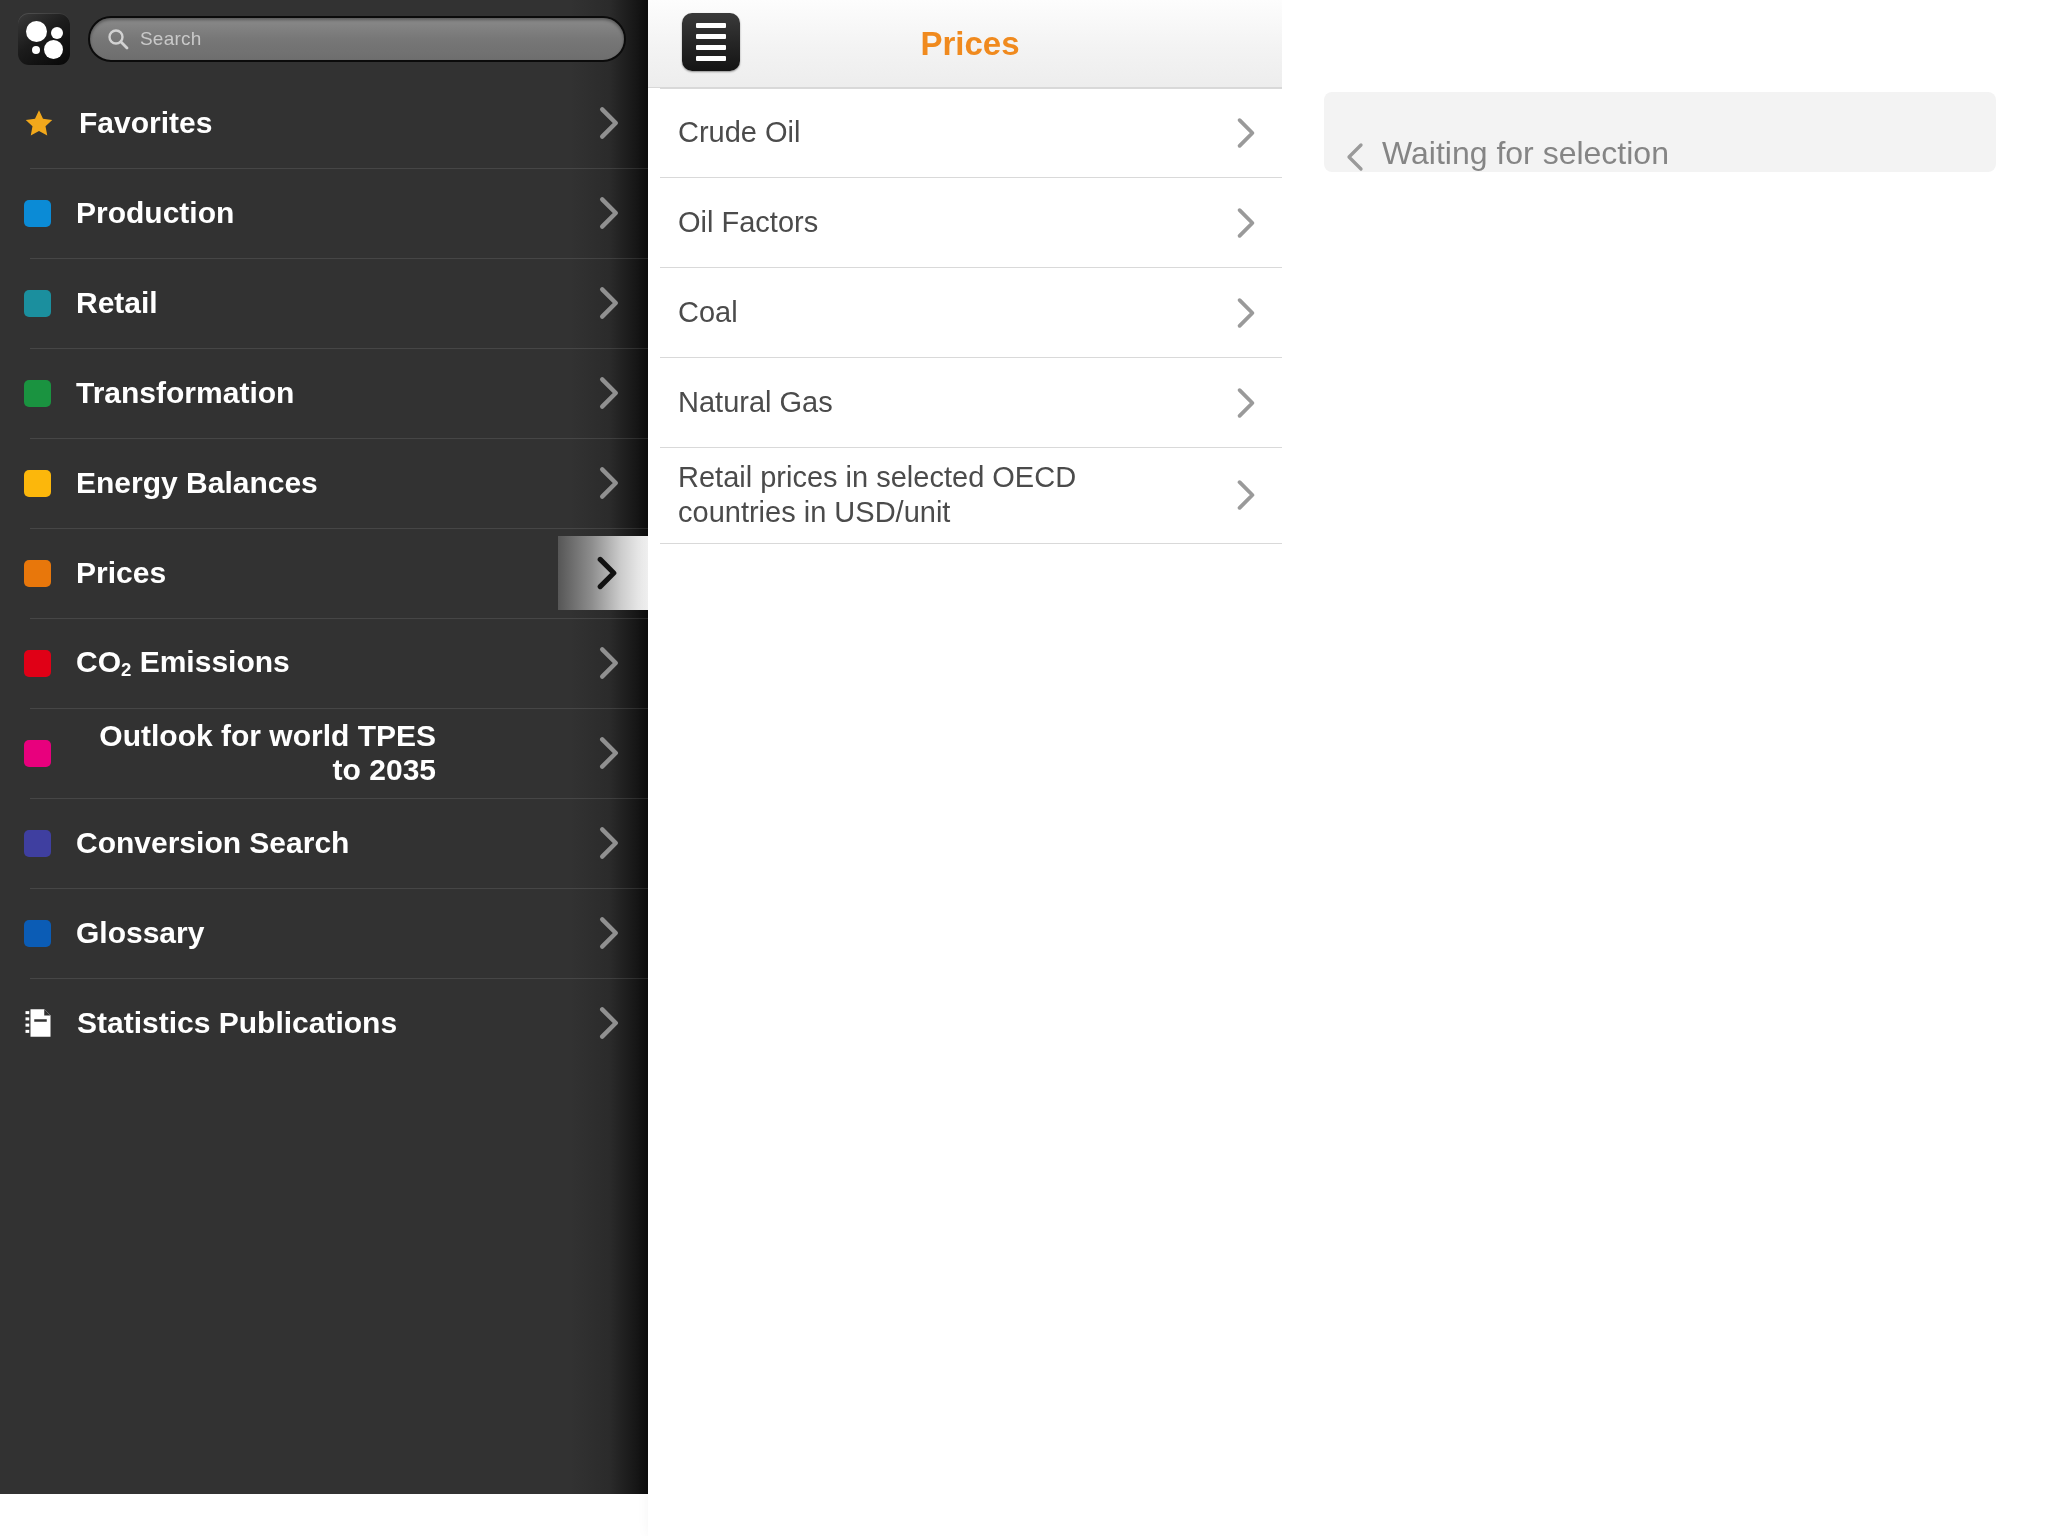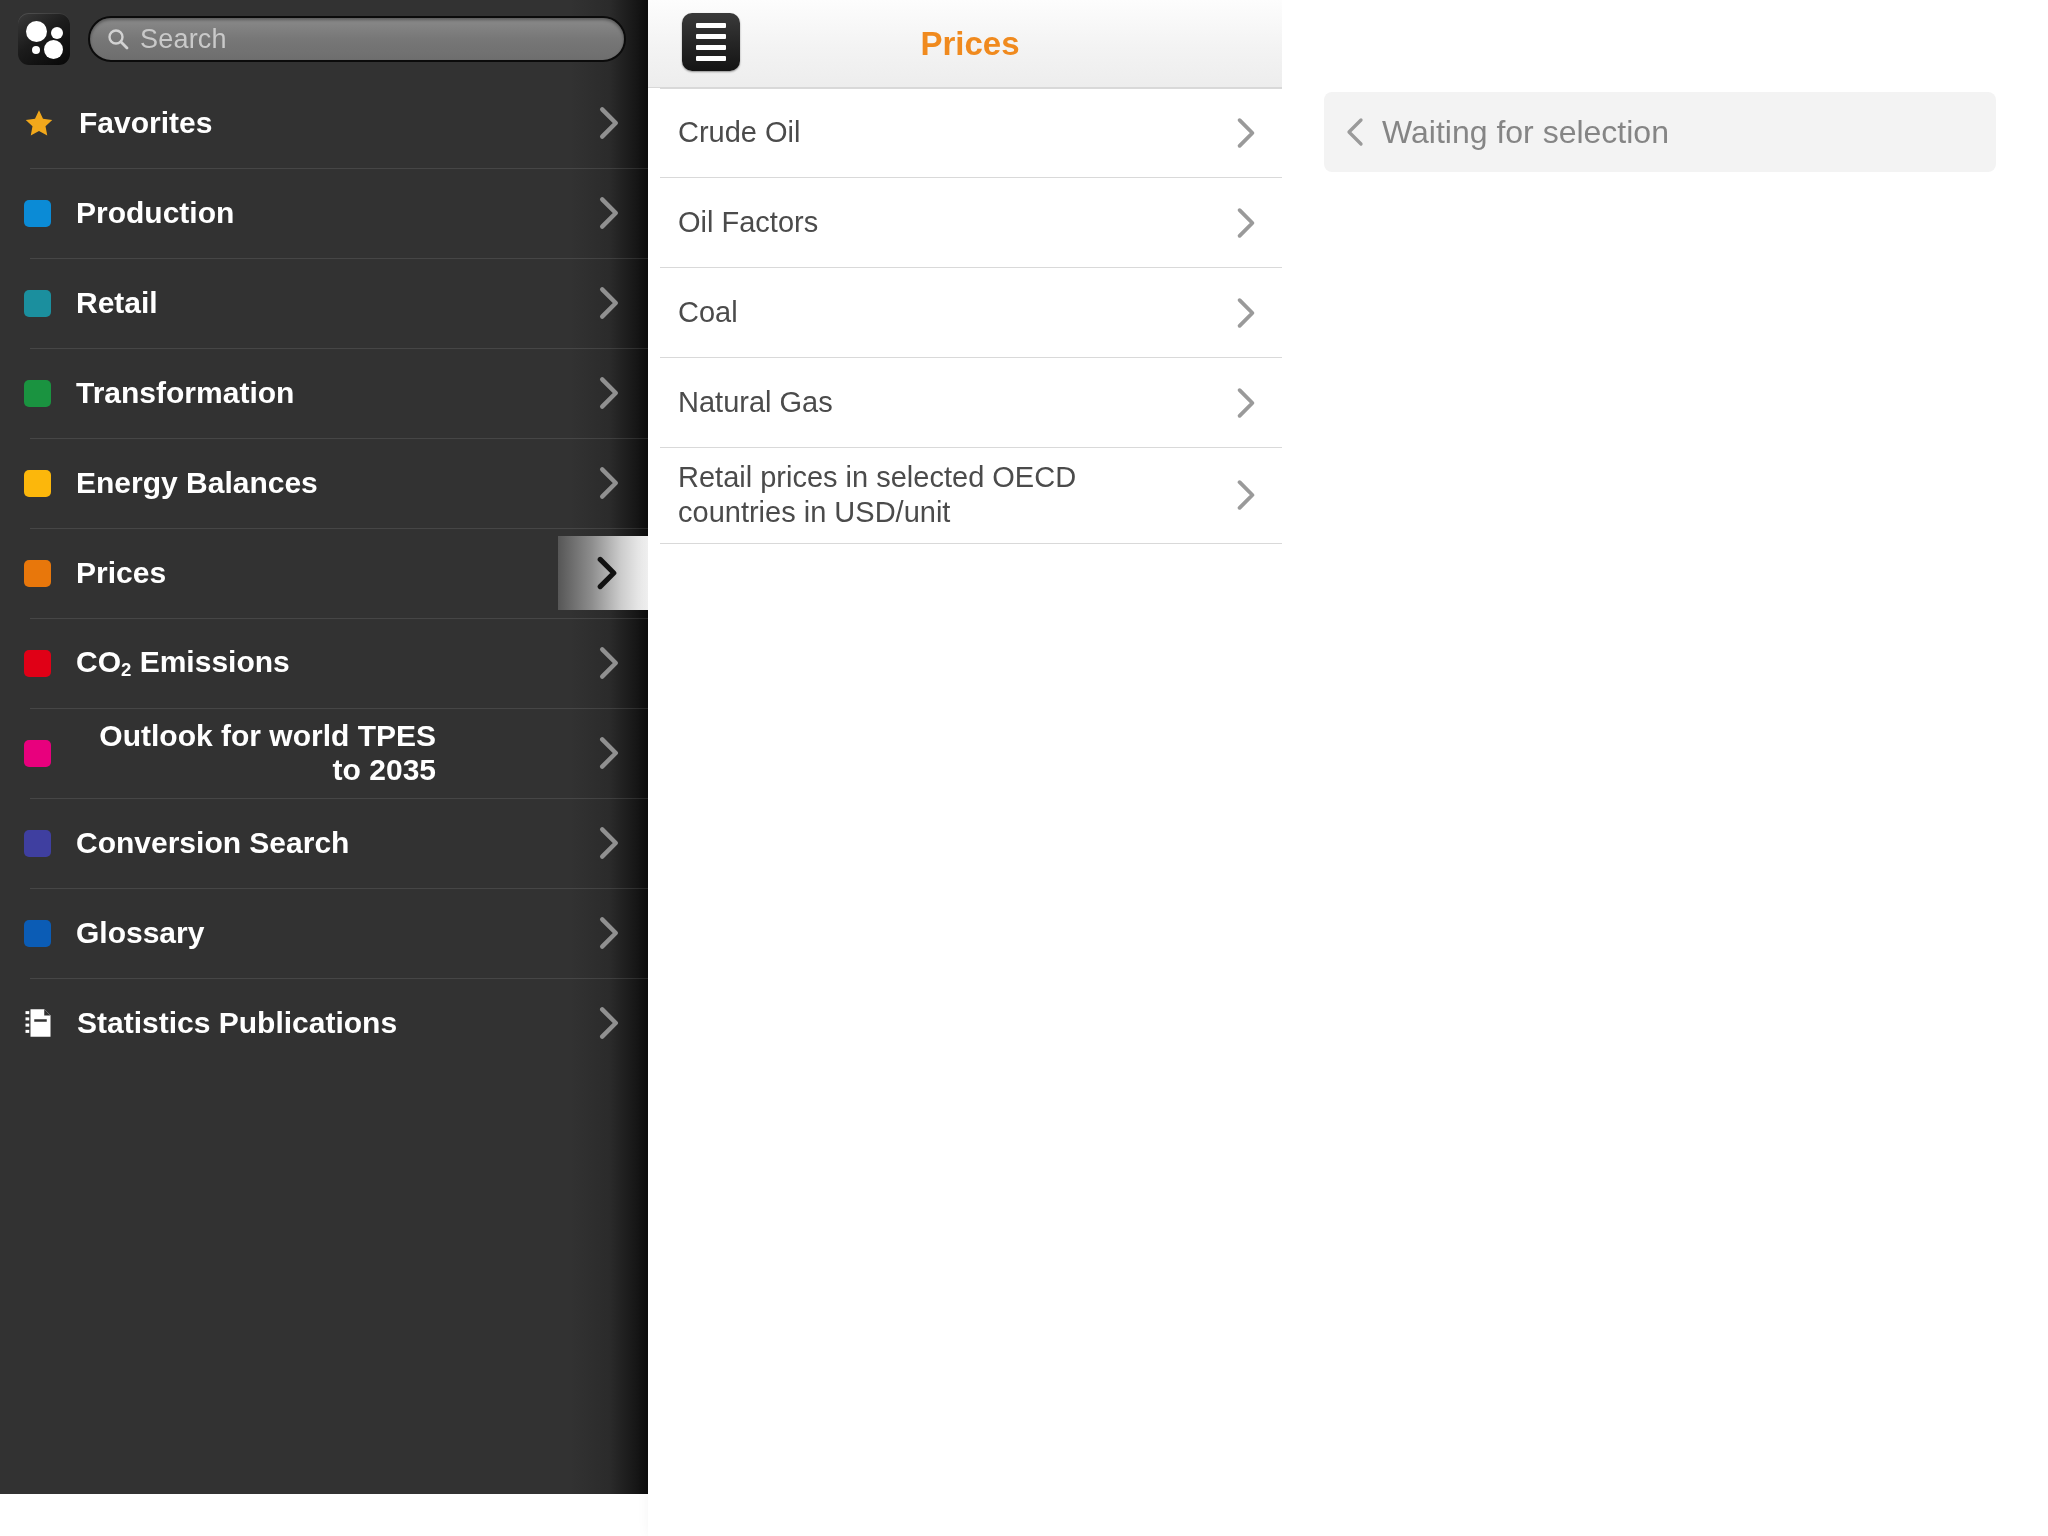--- a/index.html
+++ b/index.html
@@ -48,21 +48,21 @@
     height: 46px;
     border-radius: 23px;
     border: 2px solid #0b0b0b;
     background: linear-gradient(to bottom, #8a8a8a 0%, #777777 50%, #6e6e6e 100%);
     display: flex; align-items: center;
     padding: 0 16px;
     box-shadow: inset 0 2px 3px rgba(0,0,0,.35);
   }
   .search-icon { width: 24px; height: 24px; flex:0 0 auto; margin-right: 10px; }
   .search-placeholder {
-    color: #c9c9c9; font-size: 27px; letter-spacing: .2px;
+    color: #c9c9c9; font-size: 19px; letter-spacing: .2px;
   }
 
   .nav { position: relative; }
   .nav-item {
     position: relative;
     display: flex; align-items: center;
     min-height: 90px;
     padding: 8px 0 8px 24px;
   }
   .nav-item + .nav-item::before {
@@ -166,21 +166,21 @@
   .right-panel {
     position: absolute; left: 1282px; top: 0;
     width: 766px; height: 1536px;
     background: #ffffff;
   }
   .waiting-bar {
     position: absolute; left: 42px; top: 92px;
     width: 672px; height: 80px;
     background: #f3f3f3;
     border-radius: 8px;
-    display: flex; align-items: center;
+    display: flex; align-items: flex-end;
     padding-left: 22px;
   }
   .waiting-chev { width: 18px; height: 30px; flex:0 0 auto; margin-right: 18px; }
   .waiting-text { color: #858585; font-size: 32px; }
 </style>
 </head>
 <body>
 
 <div class="app">
 

